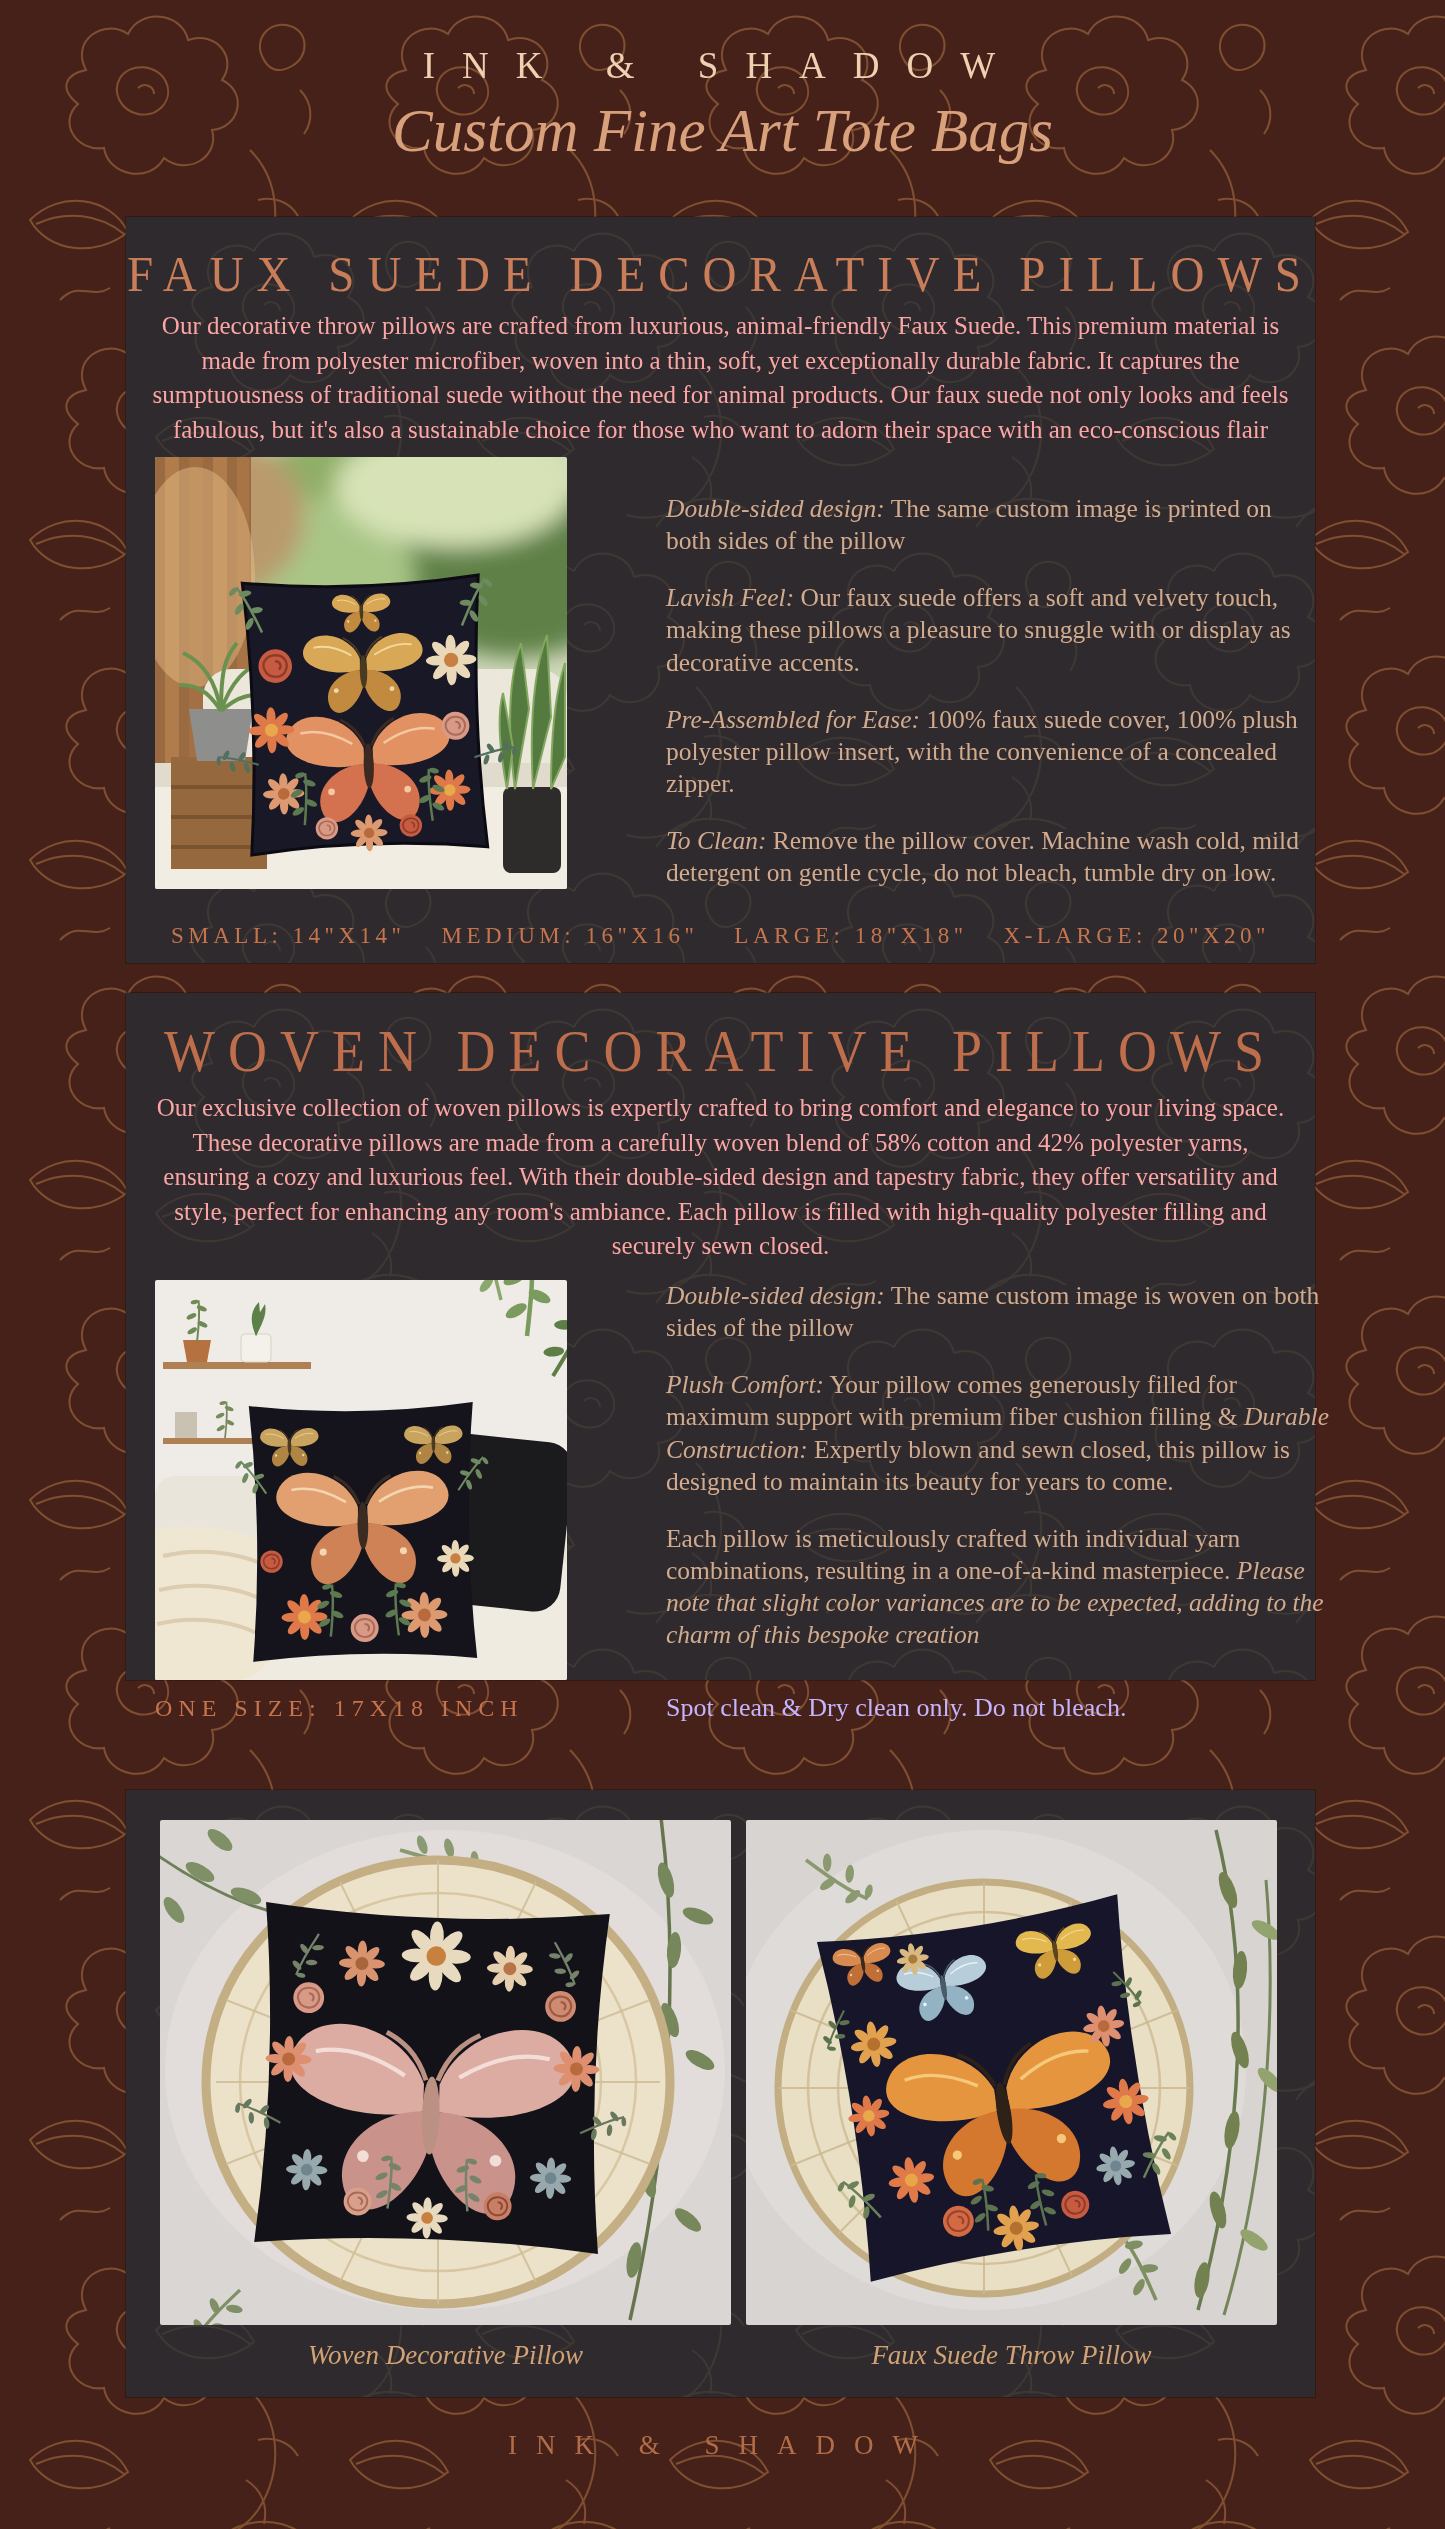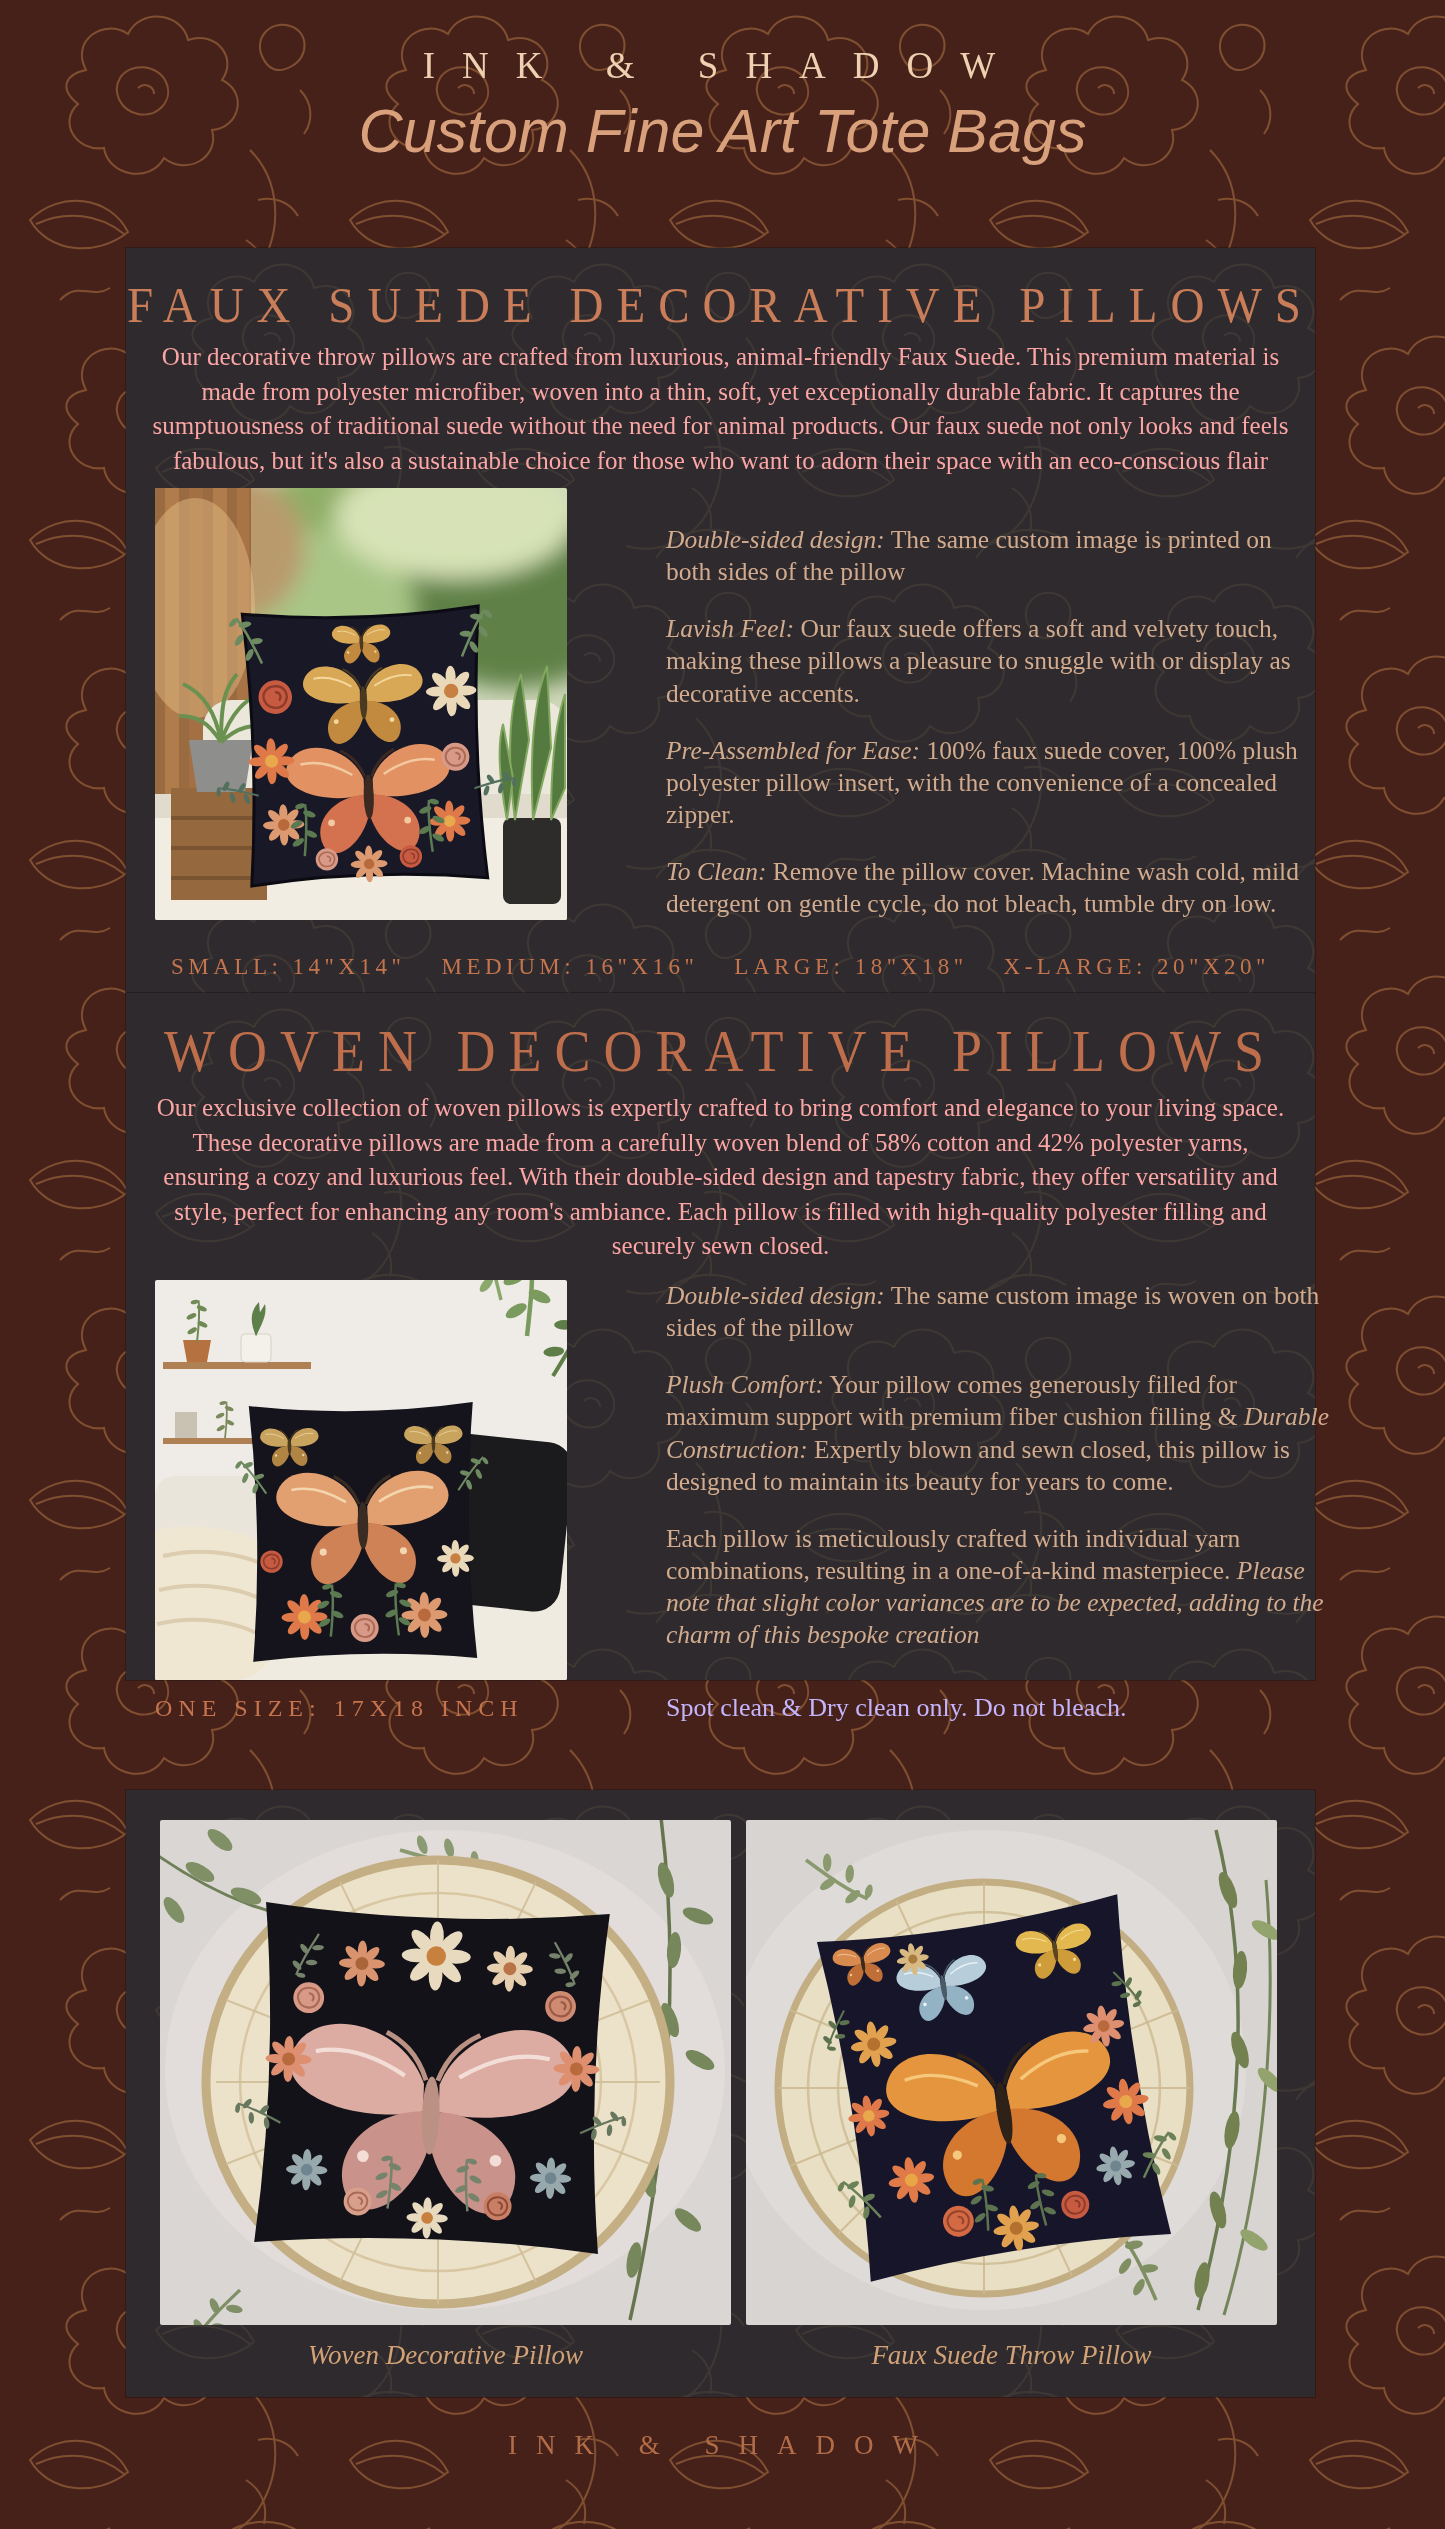--- a/index.html
+++ b/index.html
@@ -9,31 +9,31 @@
     font-family:"Liberation Serif", serif;
   }
   .bg-layer{position:absolute;inset:0;width:1445px;height:2529px;pointer-events:none;}
   
   .brand{
     position:absolute;top:44px;left:0;width:100%;text-align:center;
     font-size:37px;letter-spacing:27px;color:#efd0b0;font-weight:400;
   }
   .subtitle{
     position:absolute;top:96px;left:0;width:100%;text-align:center;
-    font-family:Liberation Sans, sans-serif;font-style:italic;
+    font-family:Liberation Serif, serif;font-style:italic;
     font-size:61px;color:#d9a07c;font-weight:400;
   }
   
   .panel{
     position:absolute;left:126px;width:1189px;background:#2e2a2d;
     box-shadow:0 0 0 1px rgba(0,0,0,.25);
   }
   .panel-pattern{position:absolute;inset:0;width:100%;height:100%;pointer-events:none;}
   .panel-inner{position:absolute;inset:0;}
-  #panel-faux{top:217px;height:746px;margin-top:31px;}
+  #panel-faux{top:217px;height:746px;}
   #panel-woven{top:993px;height:687px;}
   #panel-gallery{top:1790px;height:607px;}
   .section-title{
     margin:0;text-align:center;font-weight:400;
     color:#c97d58;transform:scaleY(1.1);transform-origin:top center;
   }
   #panel-faux .section-title{padding-top:24px;font-size:47px;letter-spacing:13px;}
   #panel-woven .section-title{padding-top:22px;font-size:54px;letter-spacing:13px;color:#bf6e4c;}
   .intro{
     margin:14px auto 0;width:1140px;text-align:center;

